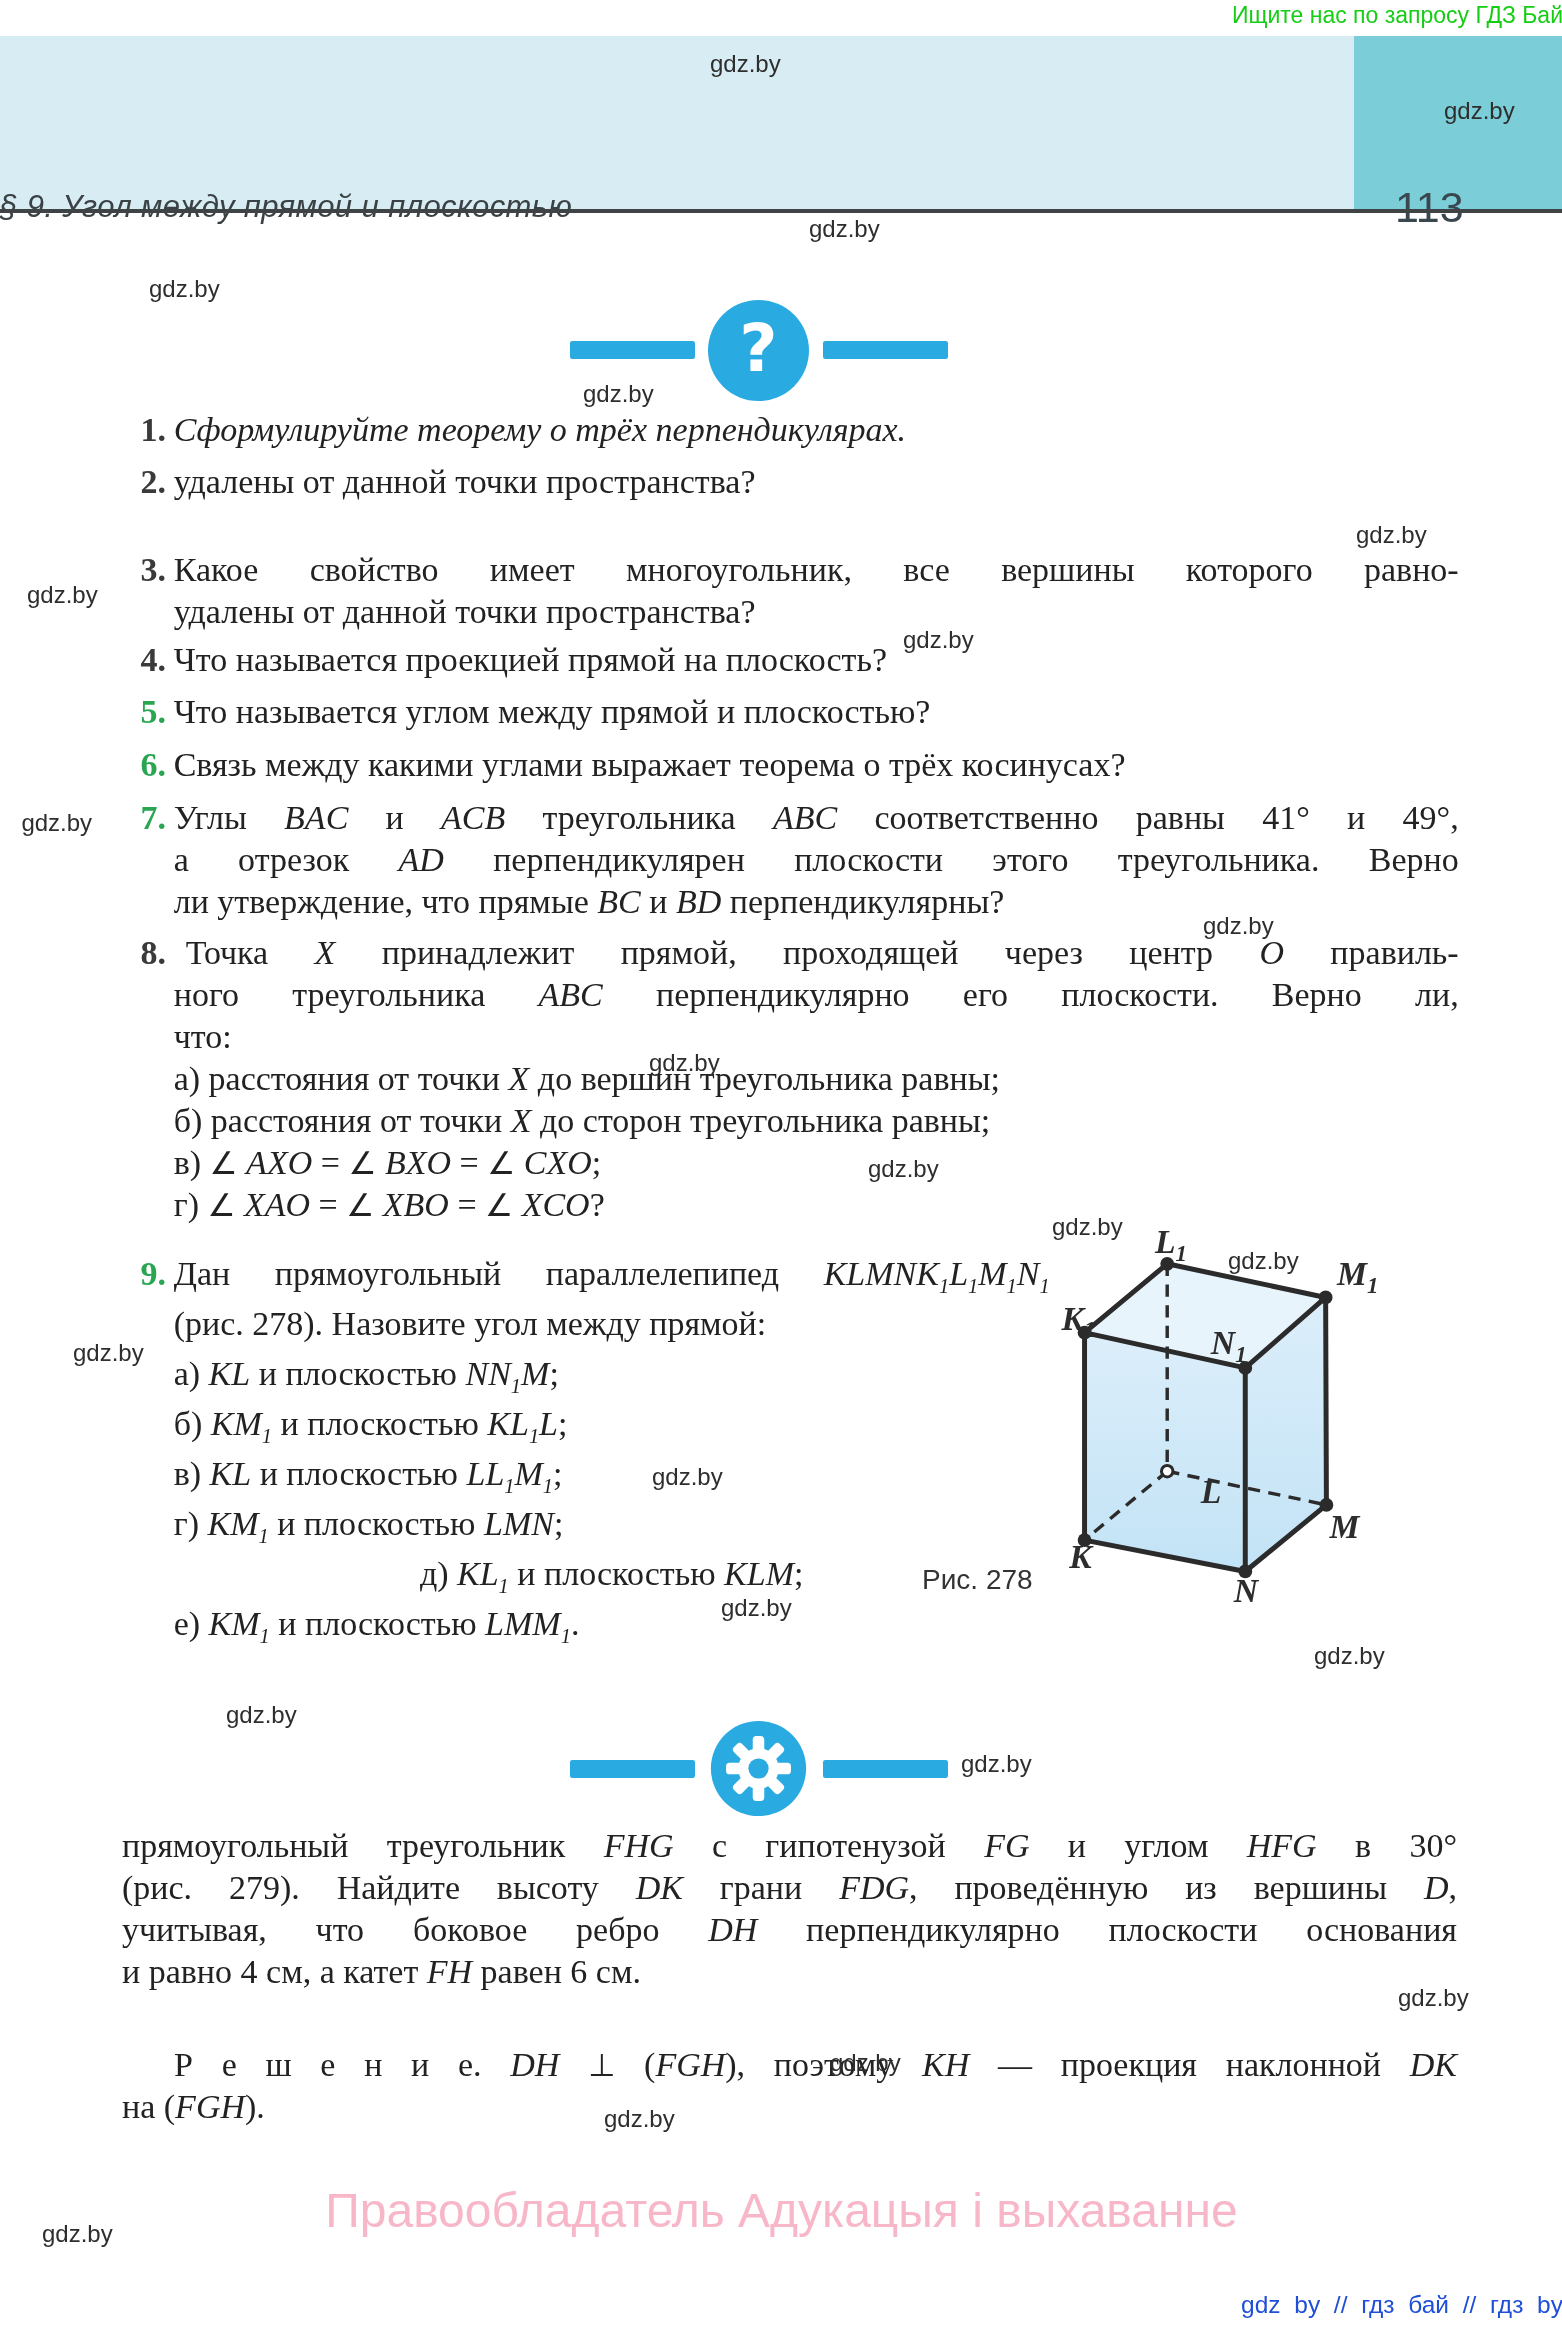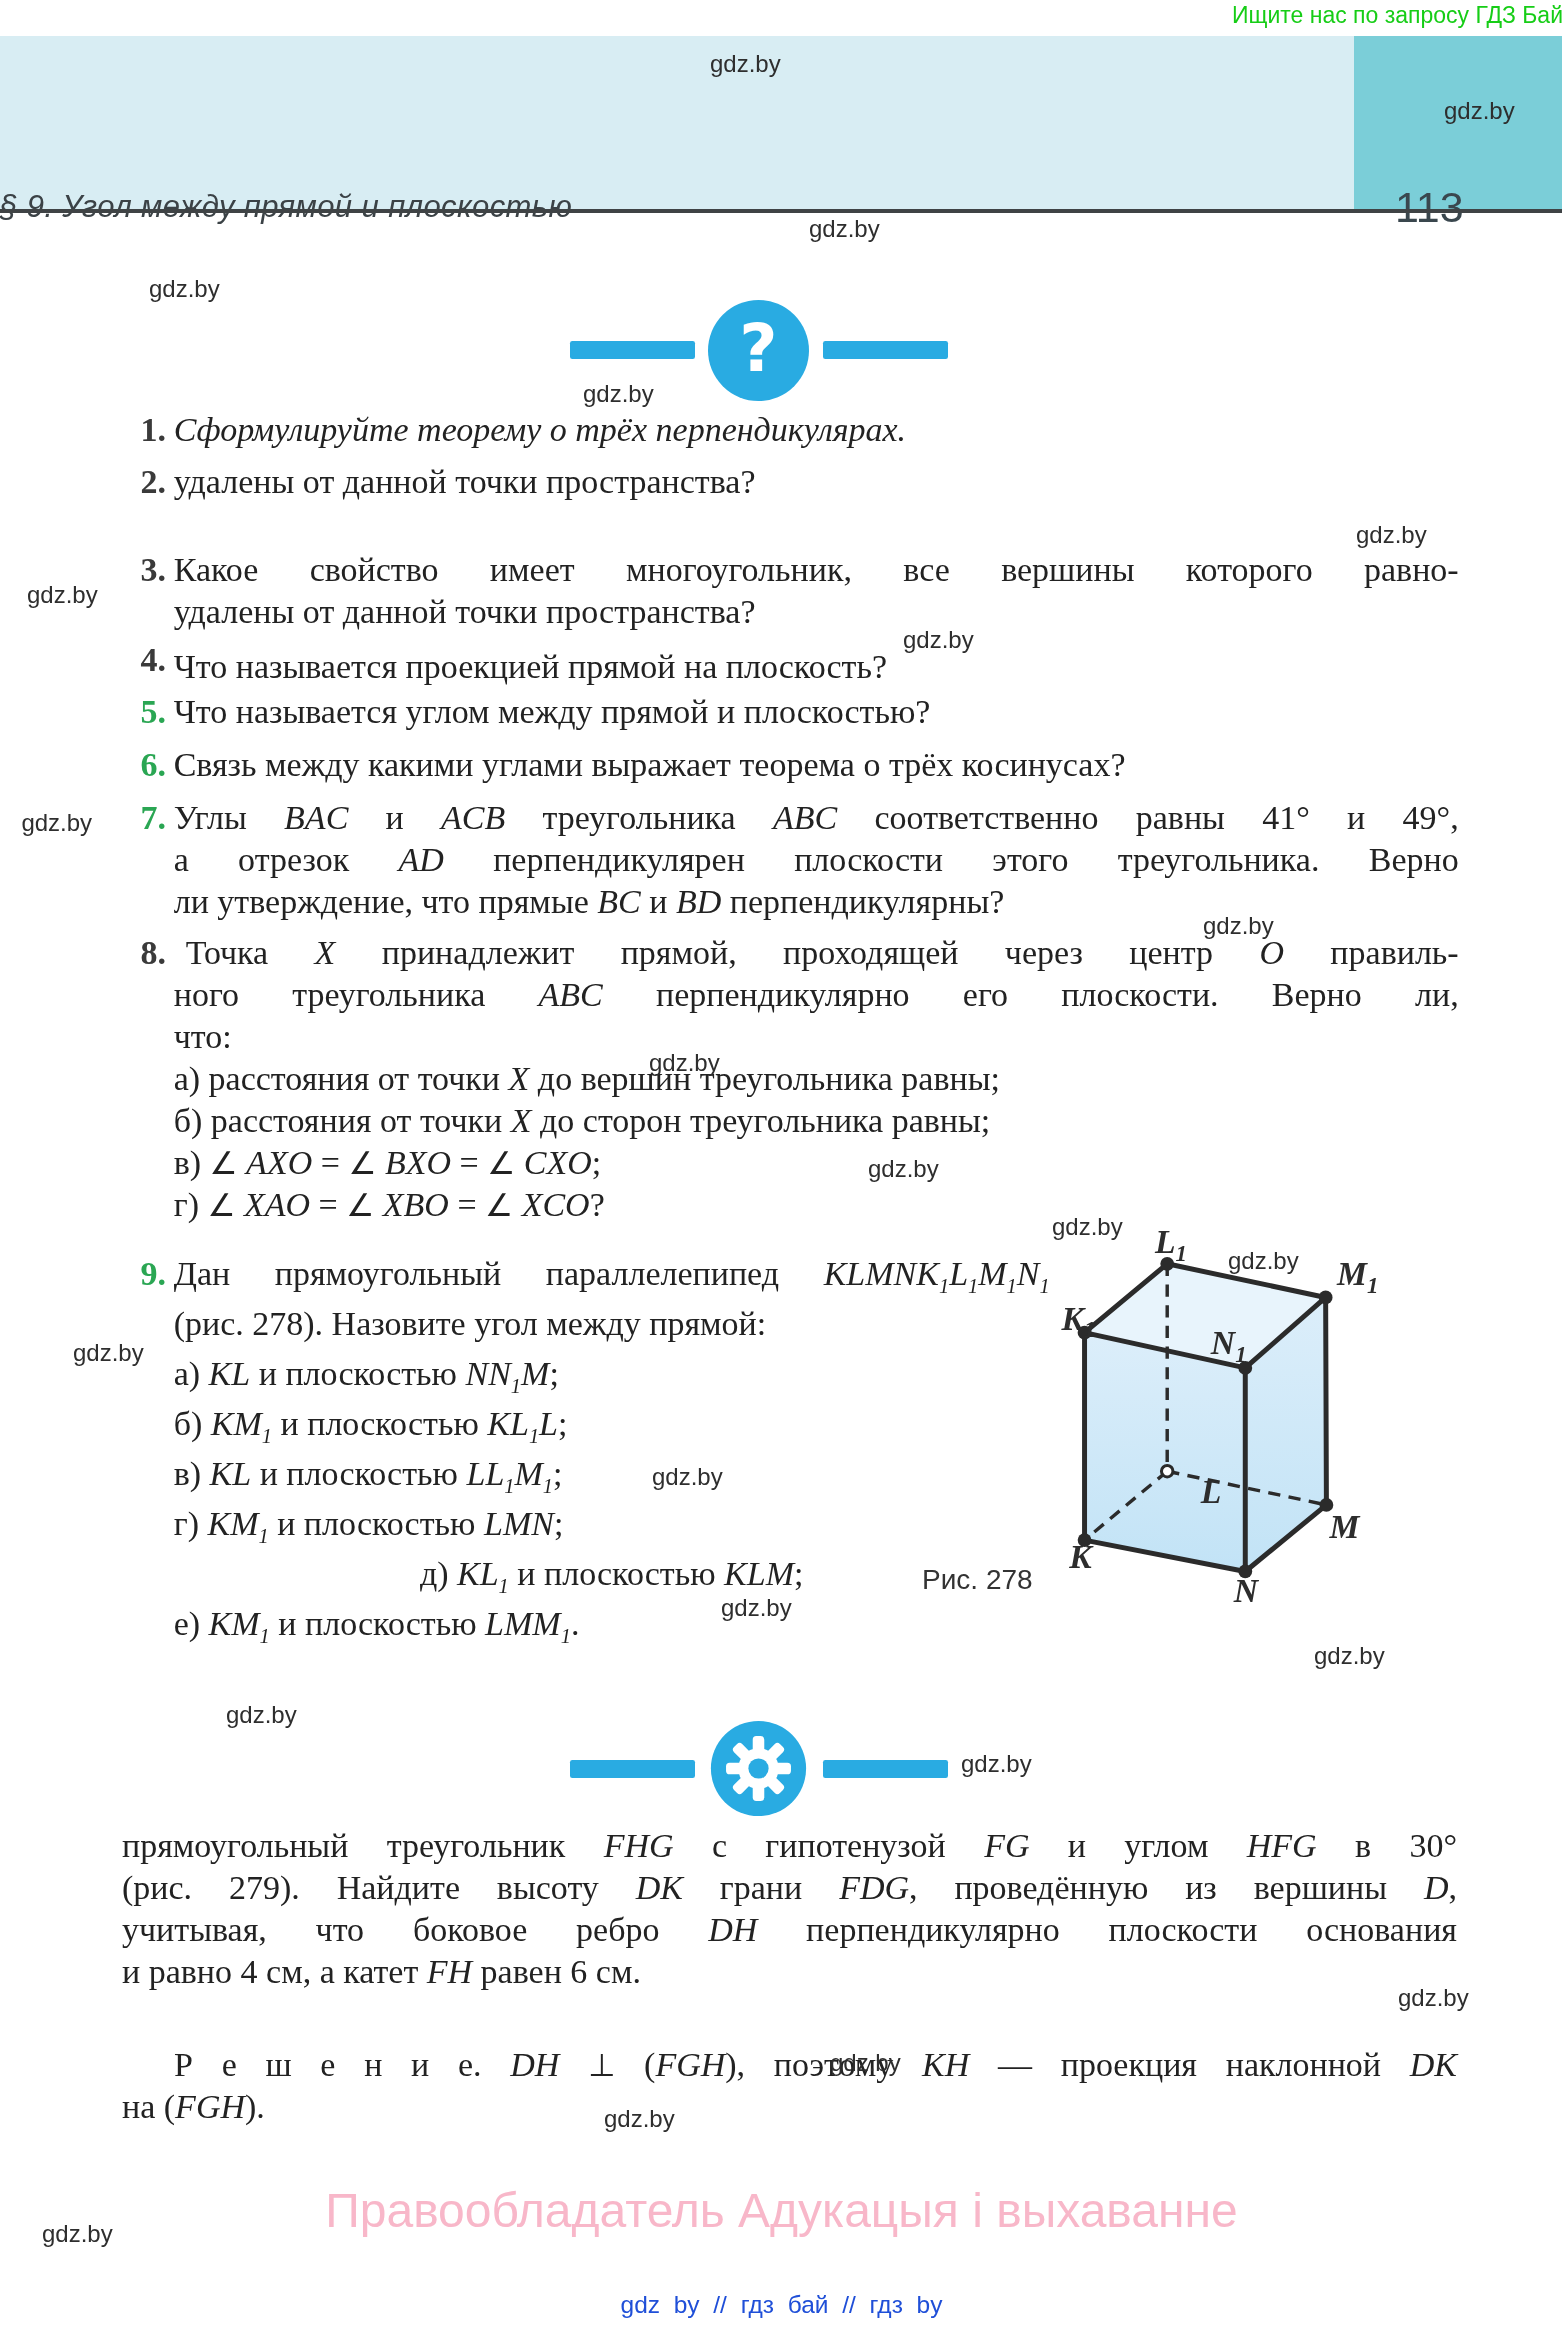--- a/index.html
+++ b/index.html
@@ -48,21 +48,21 @@
   
   .fig-svg{position:absolute;left:1040px;top:1224px;}
   .fig-caption{position:absolute;left:922px;top:1564px;font-size:28px;color:#333;}
   .fig-label{font-family:"Liberation Serif","DejaVu Serif",serif;font-style:italic;font-weight:bold;
              font-size:44px;fill:#2d2d2d;}
   .fig-sub{font-size:30px;}
 
   
   .copyright{position:absolute;top:2183px;left:0;width:100%;text-align:center;
              font-size:48px;color:#f8b7c9;}
-  .links{position:absolute;top:2291px;left:0;width:100%;text-align:center;
+  .links{position:absolute;top:2291px;left:0;width:100%;text-align:right;
          font-size:24.5px;color:#1f4fd8;word-spacing:6.9px;}
 
   
   .wm{position:absolute;font-size:24px;color:#2e2e2e;}
 </style>
 </head>
 <body>
 
 <div class="page">
 
@@ -96,21 +96,21 @@
       </div>
       <div class="q" style="top: 549px;">
         <div class="qnum" style="line-height: 42px;">3.</div>
         <div class="qbody" style="width: 1285px;">
           <div class="qline just" style="height: 42px; line-height: 42px;">Какое свойство имеет многоугольник, все вершины которого равно-</div>
           <div class="qline" style="height: 42px; line-height: 42px;">удалены от данной точки пространства?</div>
         </div>
       </div>
       <div class="q" style="top: 639px;">
         <div class="qnum" style="line-height: 42px;">4.</div>
-        <div class="qbody" style="width: 1285px; margin-top: 7px;">
+        <div class="qbody" style="width: 1285px;">
           <div class="qline" style="height: 42px; line-height: 42px;">Что называется проекцией прямой на плоскость?</div>
         </div>
       </div>
       <div class="q" style="top: 691px;">
         <div class="qnum green" style="line-height: 42px;">5.</div>
         <div class="qbody" style="width: 1285px;">
           <div class="qline" style="height: 42px; line-height: 42px;">Что называется углом между прямой и плоскостью?</div>
         </div>
       </div>
       <div class="q" style="top: 744px;">

